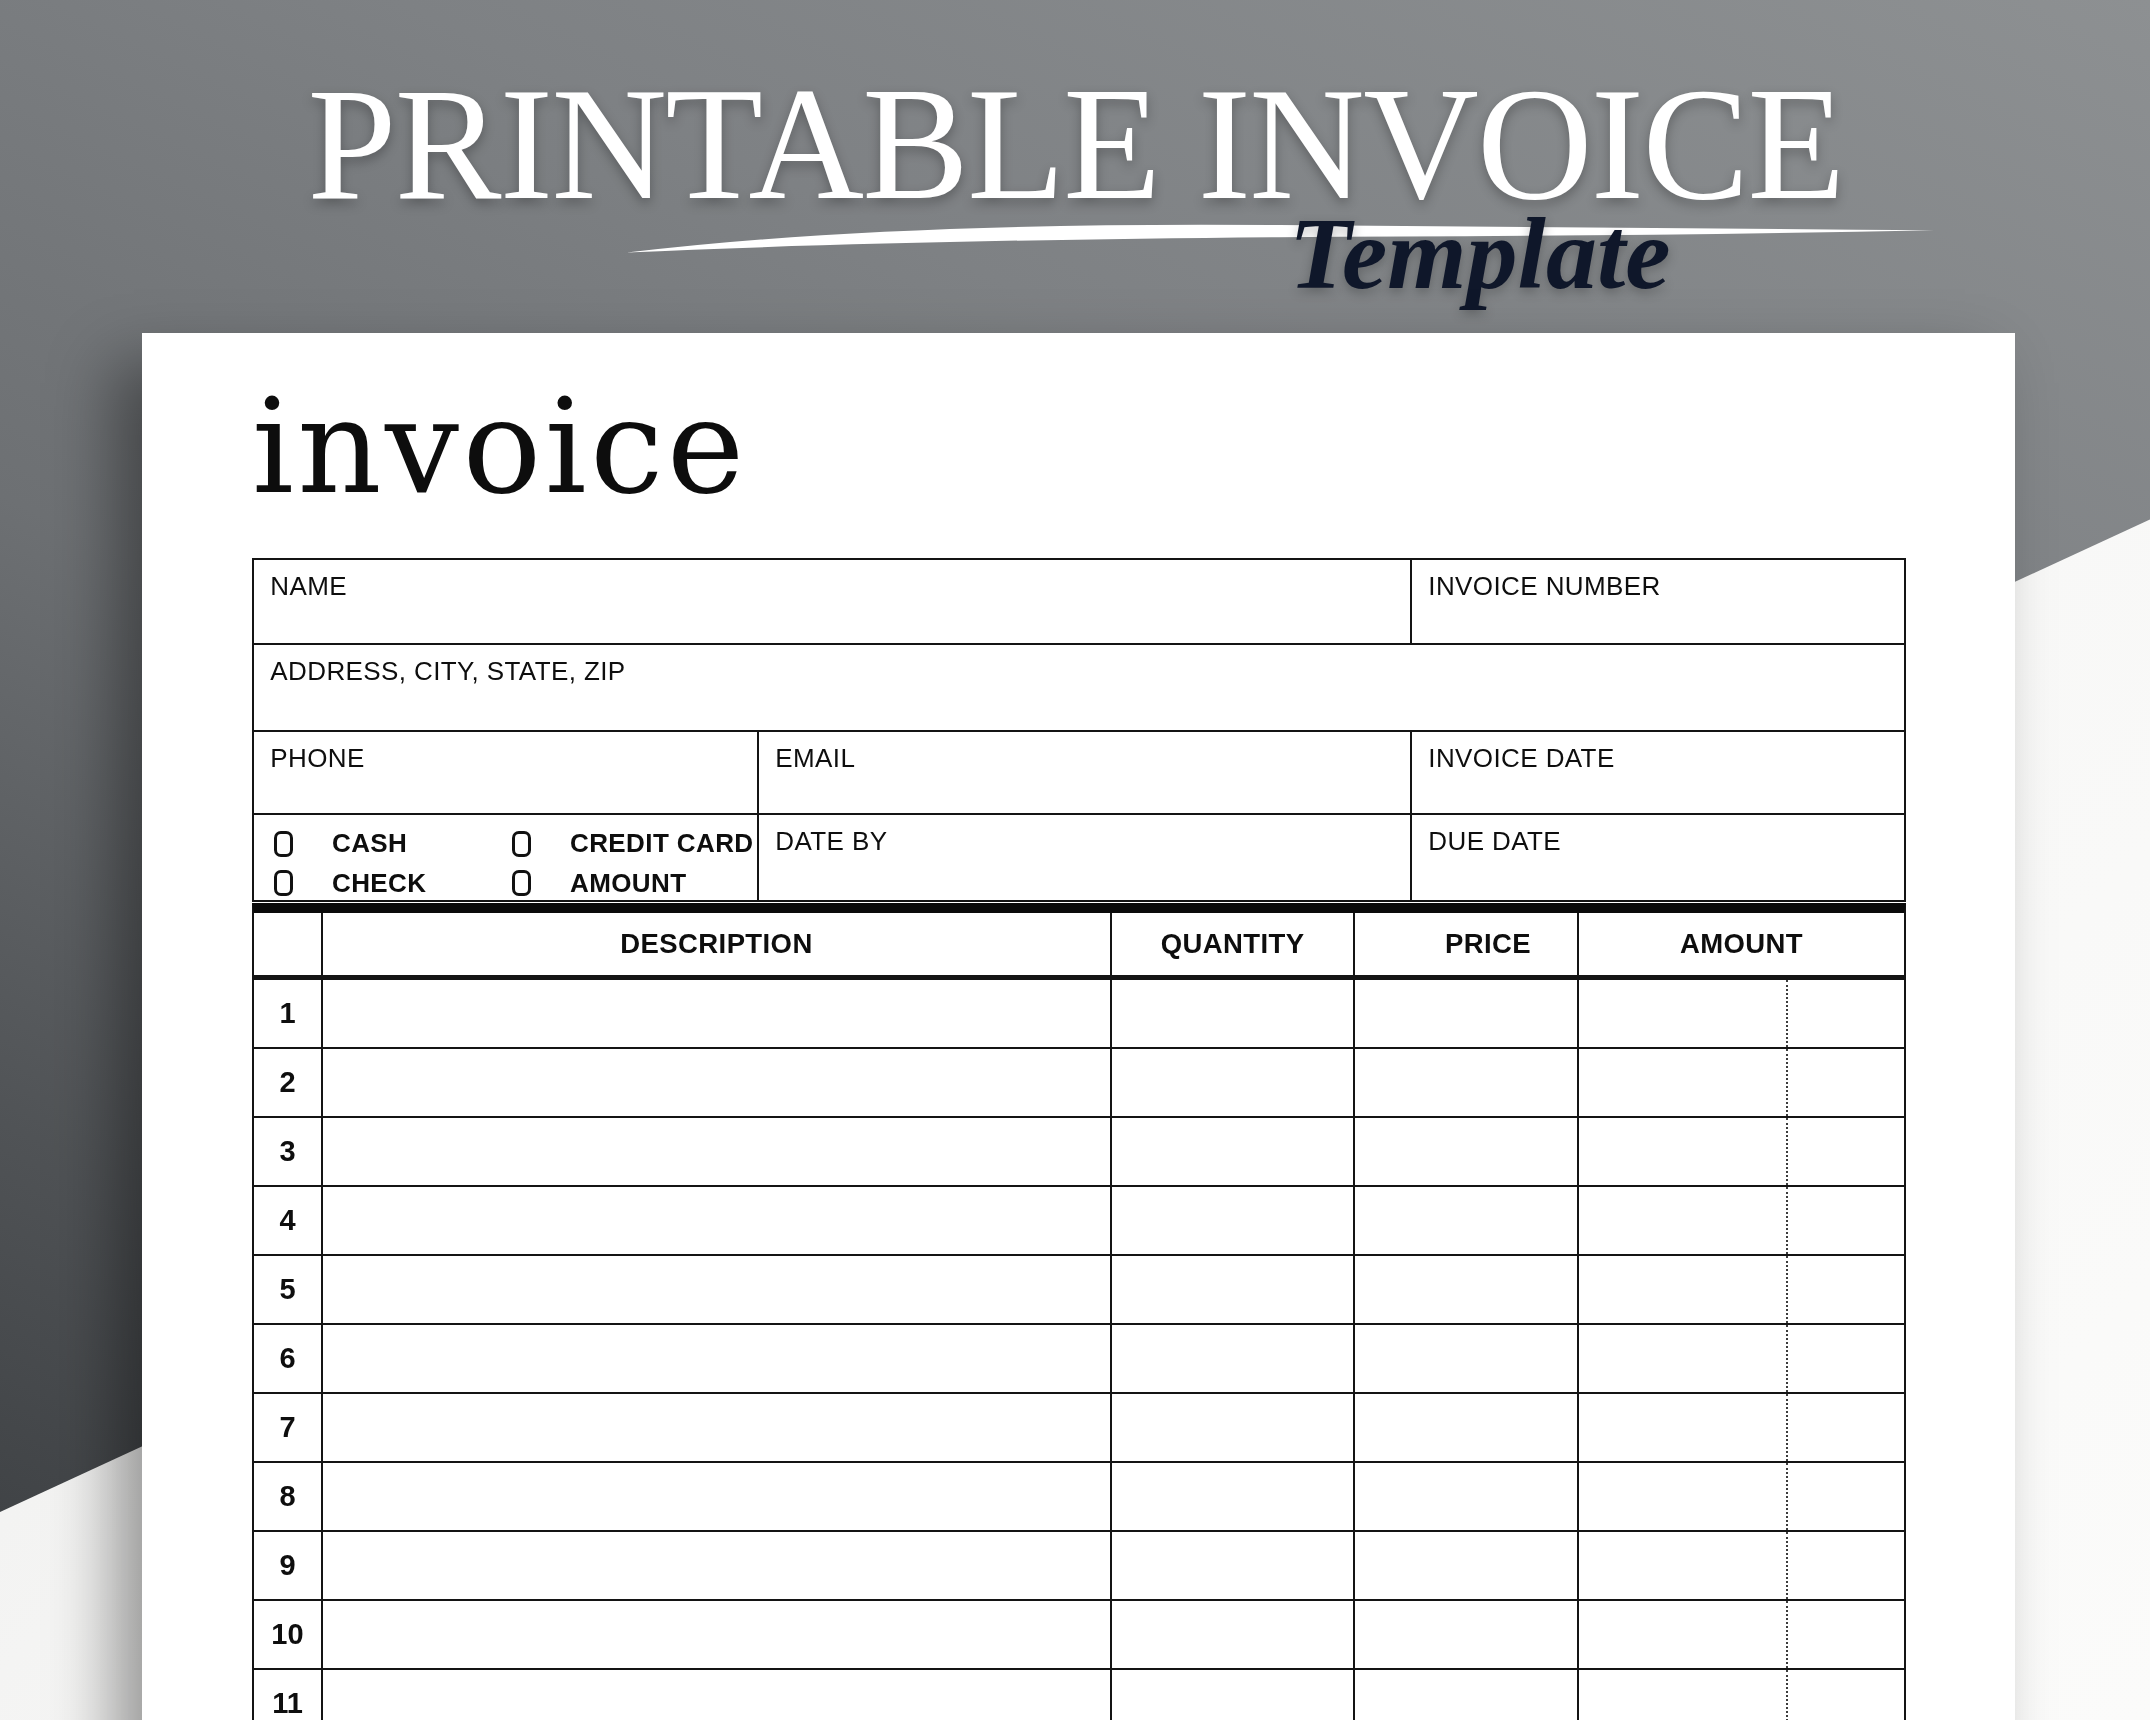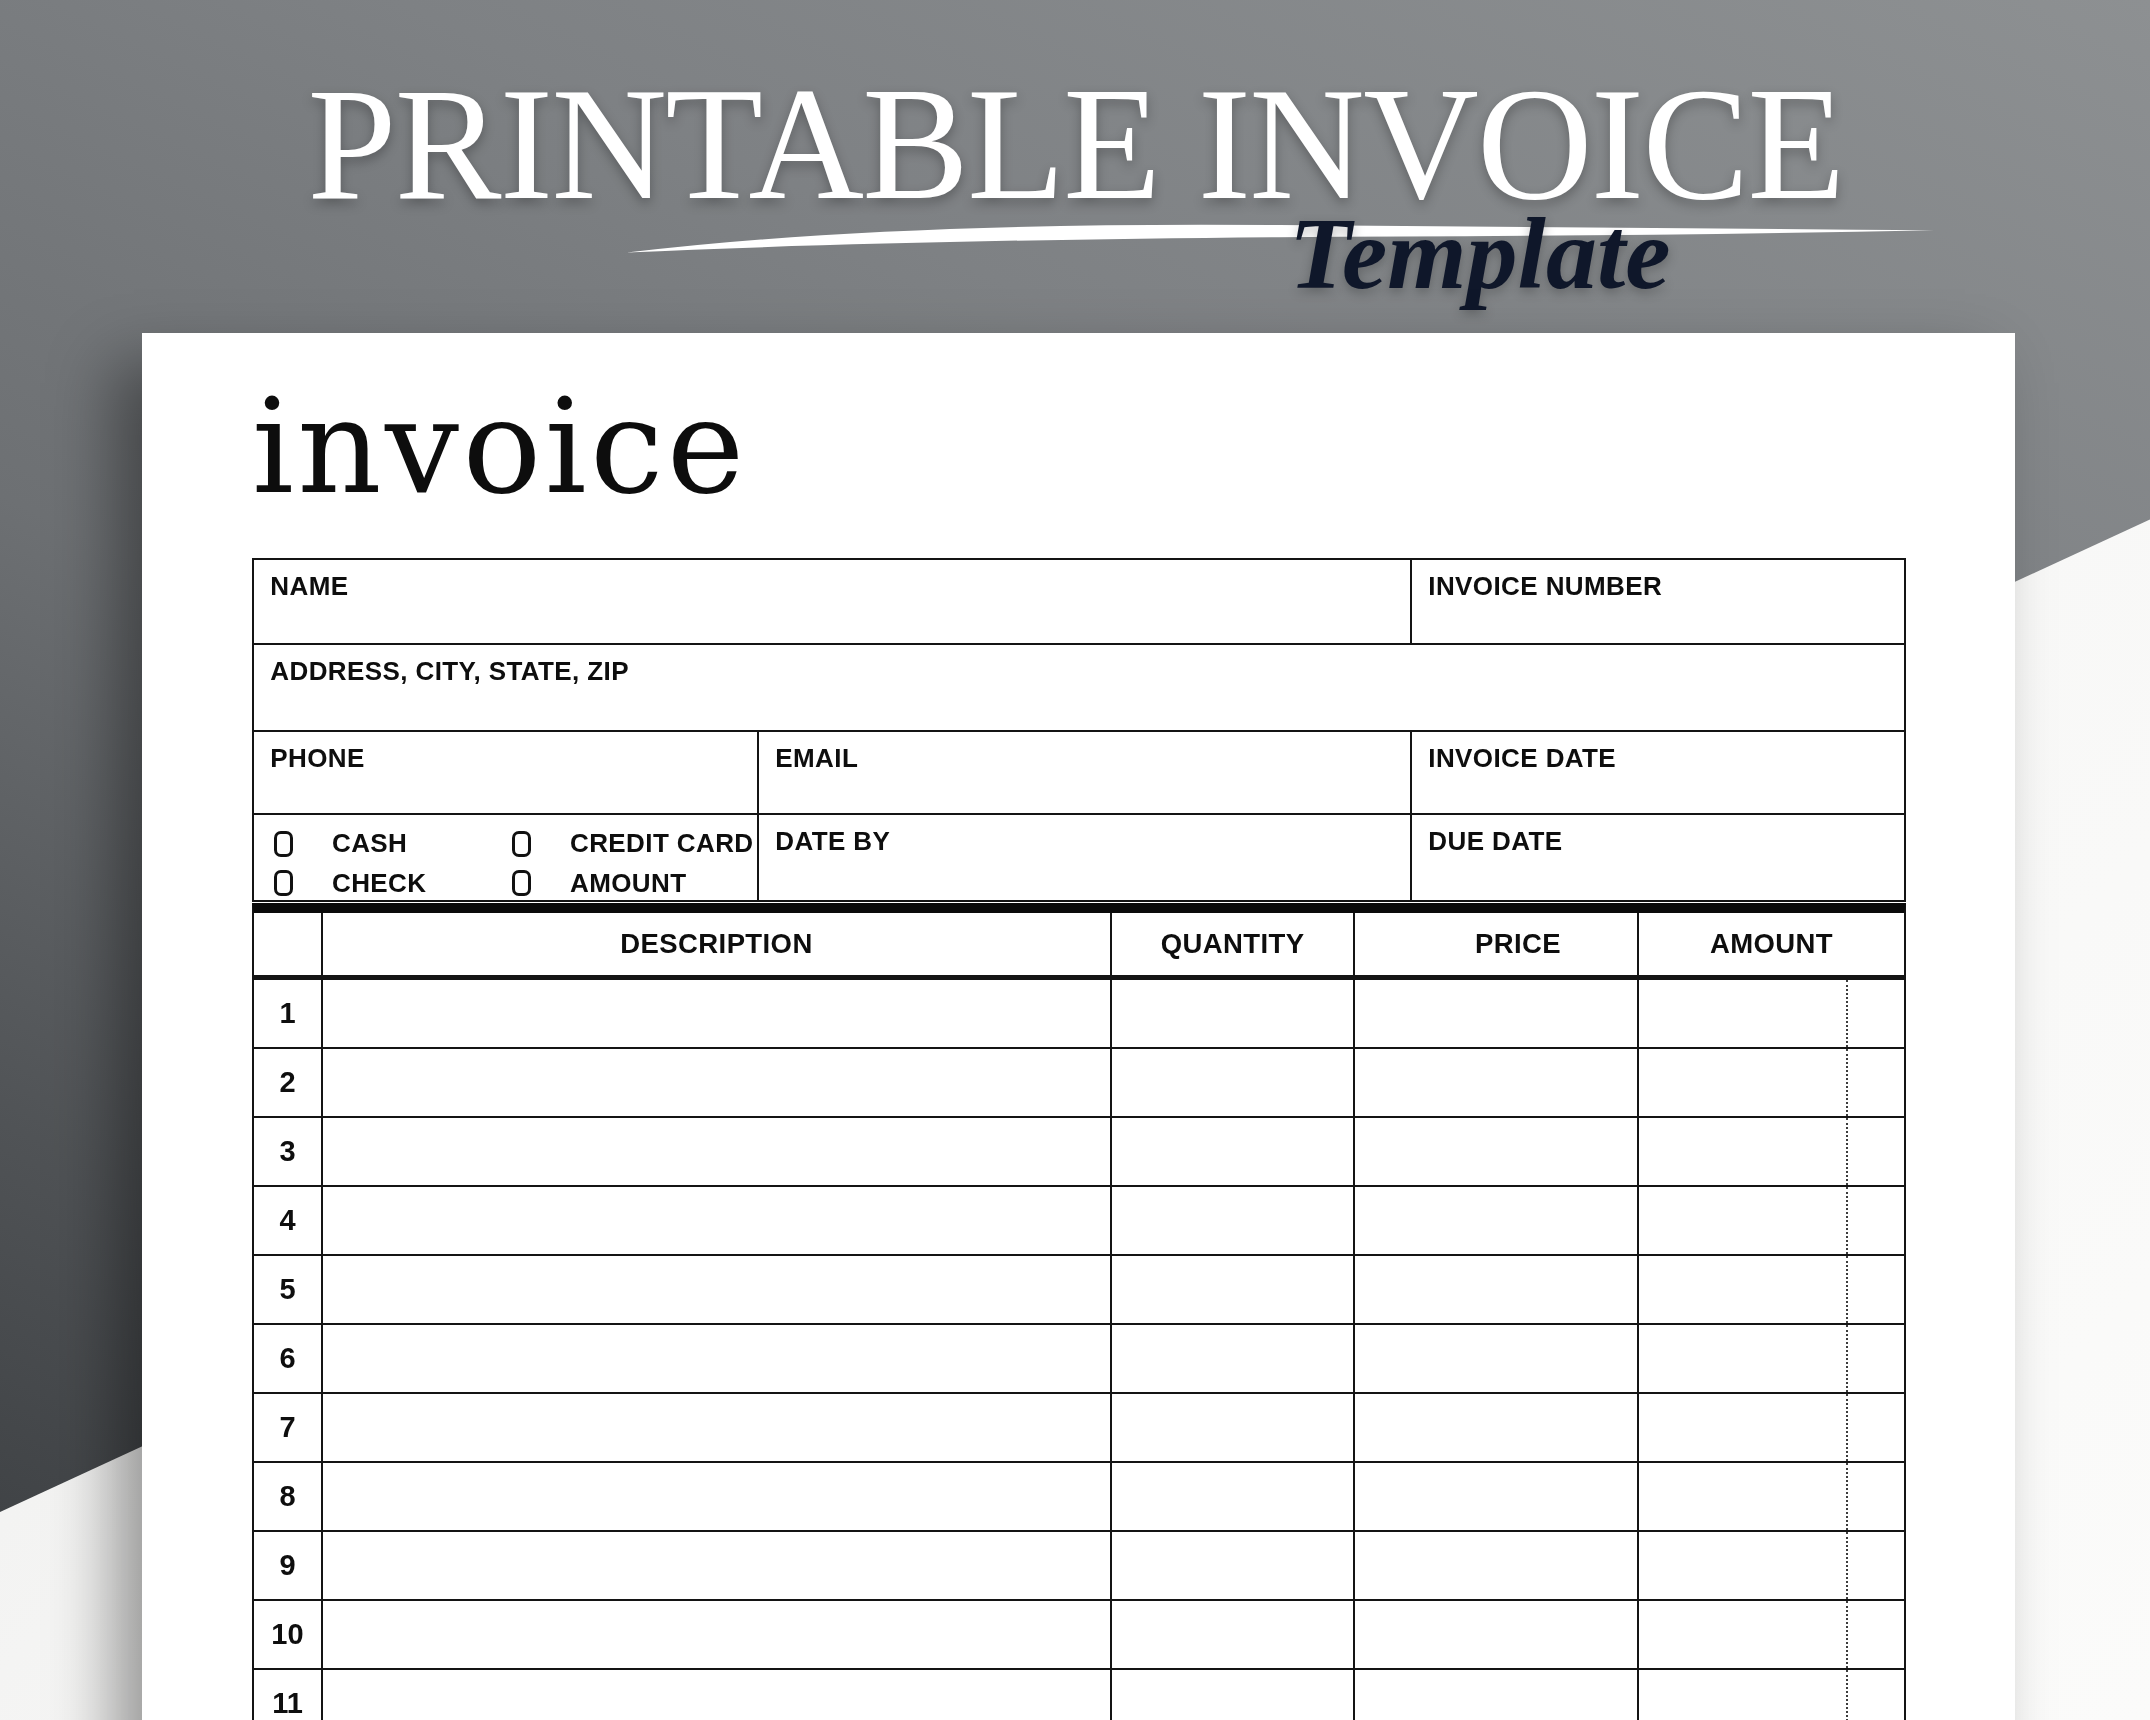--- a/index.html
+++ b/index.html
@@ -48,21 +48,21 @@
   .form{
     position:absolute;left:110px;top:225px;width:1654px;
     border:2.6px solid #141414;box-sizing:border-box;background:#fff;
   }
   .frow{display:flex;border-top:2.6px solid #141414;}
   .frow:first-child{border-top:none;}
   .fcell{position:relative;box-sizing:border-box;border-left:2.6px solid #141414;}
   .fcell:first-child{border-left:none;}
   .flabel{
     display:block;padding:11.2px 0 0 16.3px;
-    font-weight:700;font-size:26px;letter-spacing:0.4px;color:#0e0e0e;
+    font-weight:400;font-size:26px;letter-spacing:0.4px;color:#0e0e0e;
   }
   .h-r1{height:83px;} .h-r2{height:85px;} .h-r3{height:81px;} .h-r4{height:85px;justify-content:space-between;}
   .w-name{width:1156px;} .w-right{width:497px;flex:1;}
   .w-full{width:100%;}
   .w-phone{width:503px;} .w-email{width:653px;}
   
   .pay-grid{
     display:grid;grid-template-columns:238px 1fr;
     padding:12px 0 0 20px;row-gap:6.9px;
   }
@@ -78,21 +78,21 @@
     box-sizing:border-box;background:#fff;
     border-top:10.3px solid #0a0a0a;
     border-left:2.6px solid #141414;border-right:2.6px solid #141414;
   }
   .irow{display:flex;height:67px;border-bottom:2.6px solid #141414;}
   .irow.header{height:62px;border-bottom:5.2px solid #141414;}
   .icell{box-sizing:border-box;border-left:2.6px solid #141414;position:relative;}
   .icell:first-child{border-left:none;}
   .c-num{width:67px;display:flex;align-items:center;justify-content:center;
          font-weight:700;font-size:29px;color:#0e0e0e;}
-  .c-desc{width:789px;} .c-qty{width:243px;} .c-price{width:284px;padding-left:44px;} .c-amt{flex:1;}
+  .c-desc{width:789px;} .c-qty{width:243px;} .c-price{width:224px;padding-left:44px;} .c-amt{flex:1;}
   .hcell{display:flex;align-items:center;justify-content:center;
          font-weight:700;font-size:27.5px;letter-spacing:0.4px;color:#0e0e0e;}
   .cents{position:absolute;left:207px;top:0;bottom:0;width:0;border-left:2.6px dotted #3c3c3c;}
 </style>
 </head>
 <body>
 
 <div class="wall"></div>
 <div class="wall-light"></div>
 

